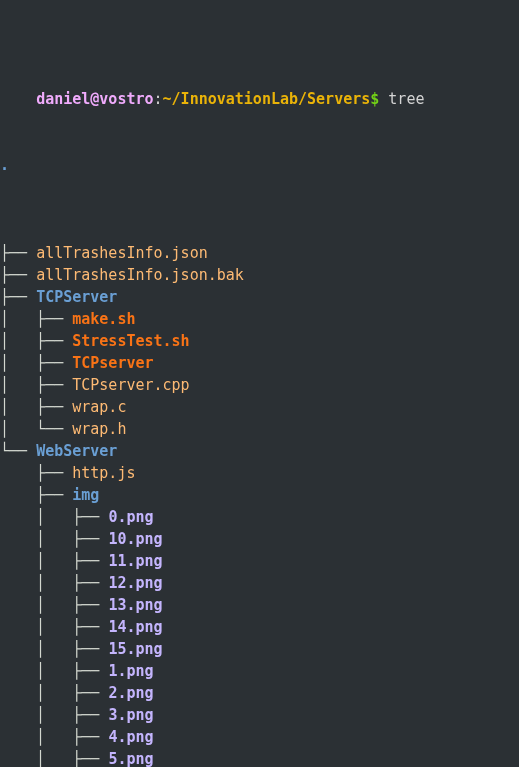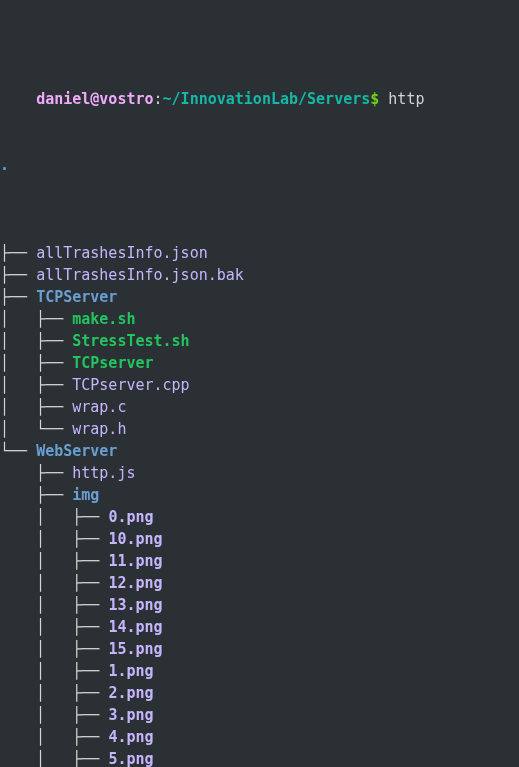--- a/index.html
+++ b/index.html
@@ -27,36 +27,36 @@
   .line {
     height: 22px;
     white-space: pre;
     font-size: 15px;
     line-height: 22px;
   }
 
   
   .c-user   { color: #f0abfc; font-weight: bold; }
   .c-punct  { color: #d4d4d4; }
-  .c-path   { color: #14b8a6; font-weight: bold; }
+  .c-path   { color: #eab308; font-weight: bold; }
   .c-dollar { color: #73d216; font-weight: bold; }
   .c-cmd    { color: #d4d4d4; }
   .c-dir    { color: #6a9fd4; font-weight: bold; }
-  .c-exec   { color: #22c55e; font-weight: bold; }
-  .c-file   { color: #c4b5fd; }
+  .c-exec   { color: #f97316; font-weight: bold; }
+  .c-file   { color: #fdba74; }
   .c-img    { color: #c4b5fd; font-weight: bold; }
   .c-branch { color: #d3d7cf; }
 </style>
 </head>
 <body>
 
 <div id="terminal">
 
   <div class="line">
-    <span class="c-user">daniel@vostro</span><span class="c-punct">:</span><span class="c-path">~/InnovationLab/Servers</span><span class="c-dollar">$</span><span class="c-cmd"> <span>http</span></span>
+    <span class="c-user">daniel@vostro</span><span class="c-punct">:</span><span class="c-path">~/InnovationLab/Servers</span><span class="c-dollar">$</span><span class="c-cmd"> <span>tree</span></span>
   </div>
 
   <div class="line"><span class="c-dir">.</span></div>
 
   <div id="tree-lines"><div class="line"><span class="c-branch">├── </span><span class="c-file">allTrashesInfo.json</span></div><div class="line"><span class="c-branch">├── </span><span class="c-file">allTrashesInfo.json.bak</span></div><div class="line"><span class="c-branch">├── </span><span class="c-dir">TCPServer</span></div><div class="line"><span class="c-branch">│   ├── </span><span class="c-exec">make.sh</span></div><div class="line"><span class="c-branch">│   ├── </span><span class="c-exec">StressTest.sh</span></div><div class="line"><span class="c-branch">│   ├── </span><span class="c-exec">TCPserver</span></div><div class="line"><span class="c-branch">│   ├── </span><span class="c-file">TCPserver.cpp</span></div><div class="line"><span class="c-branch">│   ├── </span><span class="c-file">wrap.c</span></div><div class="line"><span class="c-branch">│   └── </span><span class="c-file">wrap.h</span></div><div class="line"><span class="c-branch">└── </span><span class="c-dir">WebServer</span></div><div class="line"><span class="c-branch">    ├── </span><span class="c-file">http.js</span></div><div class="line"><span class="c-branch">    ├── </span><span class="c-dir">img</span></div><div class="line"><span class="c-branch">    │   ├── </span><span class="c-img">0.png</span></div><div class="line"><span class="c-branch">    │   ├── </span><span class="c-img">10.png</span></div><div class="line"><span class="c-branch">    │   ├── </span><span class="c-img">11.png</span></div><div class="line"><span class="c-branch">    │   ├── </span><span class="c-img">12.png</span></div><div class="line"><span class="c-branch">    │   ├── </span><span class="c-img">13.png</span></div><div class="line"><span class="c-branch">    │   ├── </span><span class="c-img">14.png</span></div><div class="line"><span class="c-branch">    │   ├── </span><span class="c-img">15.png</span></div><div class="line"><span class="c-branch">    │   ├── </span><span class="c-img">1.png</span></div><div class="line"><span class="c-branch">    │   ├── </span><span class="c-img">2.png</span></div><div class="line"><span class="c-branch">    │   ├── </span><span class="c-img">3.png</span></div><div class="line"><span class="c-branch">    │   ├── </span><span class="c-img">4.png</span></div><div class="line"><span class="c-branch">    │   ├── </span><span class="c-img">5.png</span></div></div>
 
   
 
   
 

